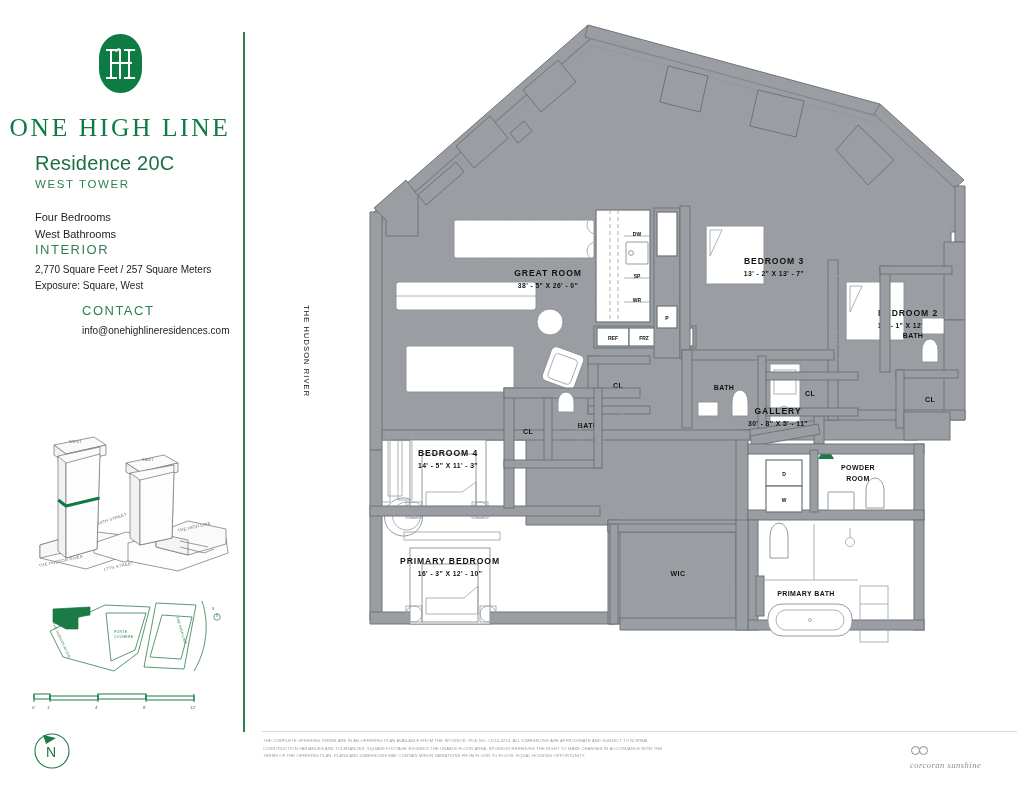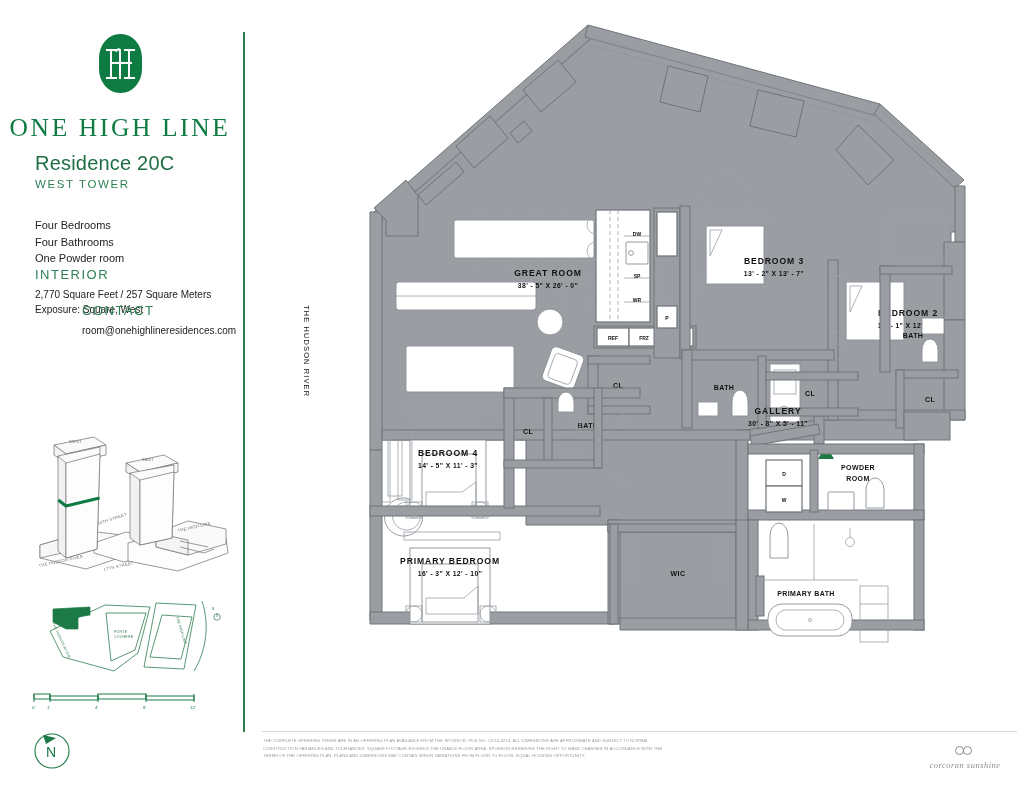--- a/index.html
+++ b/index.html
@@ -78,21 +78,21 @@
     font-weight: 400;
     letter-spacing: 0.2px;
     margin: 0 0 4px 0;
     line-height: 1.1;
   }
   .res-tower {
     font-size: 11.5px;
     color: #2e8055;
     letter-spacing: 1.6px;
     font-weight: 400;
-    margin-bottom: 27px;
+    margin-bottom: 19px;
   }
   .res-list {
     font-size: 11px;
     color: #222222;
     line-height: 1.52;
     margin-bottom: 0;
   }
   .sec-head {
     font-size: 13px;
     color: #2e8055;
@@ -138,21 +138,21 @@
     width: 400px;
     font-size: 4.1px;
     line-height: 1.85;
     color: #9a9a9a;
     letter-spacing: 0.15px;
   }
   #corcoran {
     position: absolute;
     right: 15px; top: 742px;
     width: 110px;
-    text-align: center;
+    text-align: left;
   }
   .cs-mark {
     display: inline-block;
     position: relative;
     width: 22px; height: 9px;
     margin-bottom: 1px;
   }
   .cs-mark span {
     position: absolute; top: 0;
     width: 9px; height: 9px;
@@ -192,34 +192,33 @@
         <div class="m-serif-b2"></div>
       </div>
       <div class="brand-name">ONE HIGH LINE</div>
     </div>
 
     <div class="res-block">
       <div class="res-title">Residence 20C</div>
       <div class="res-tower">WEST TOWER</div>
       <div class="res-list">
         <div>Four Bedrooms</div>
-        <div>Four Bathrooms</div>
-        <div>One Powder room</div>
+        <div>West Bathrooms</div>
       </div>
       <div class="sec-head">INTERIOR</div>
       <div class="sec-body">
         <div>2,770 Square Feet / 257 Square Meters</div>
         <div>Exposure: Square, West</div>
       </div>
     </div>
 
     <div class="contact-block">
       <div class="sec-head">CONTACT</div>
       <div class="sec-body">
-        <div>room@onehighlineresidences.com</div>
+        <div>info@onehighlineresidences.com</div>
       </div>
     </div>
 
     <svg id="massing" viewBox="0 0 212 150">
       <g fill="none" stroke="#6e6e6e" stroke-width="0.7" stroke-linejoin="round">
 
         <path d="M12 133 L58 144 L112 126 L101 118 L60 106 L12 120 Z" fill="#fdfdfd"></path>
         <path d="M60 106 L60 122 L12 133 L12 120 Z" fill="#f7f7f7"></path>
         <path d="M60 122 L112 126 L112 112 L60 106 Z" fill="#fafafa"></path>
         <path d="M66 128 L96 137 L144 124 L140 115 L98 107 L66 118 Z" fill="#fdfdfd"></path>

